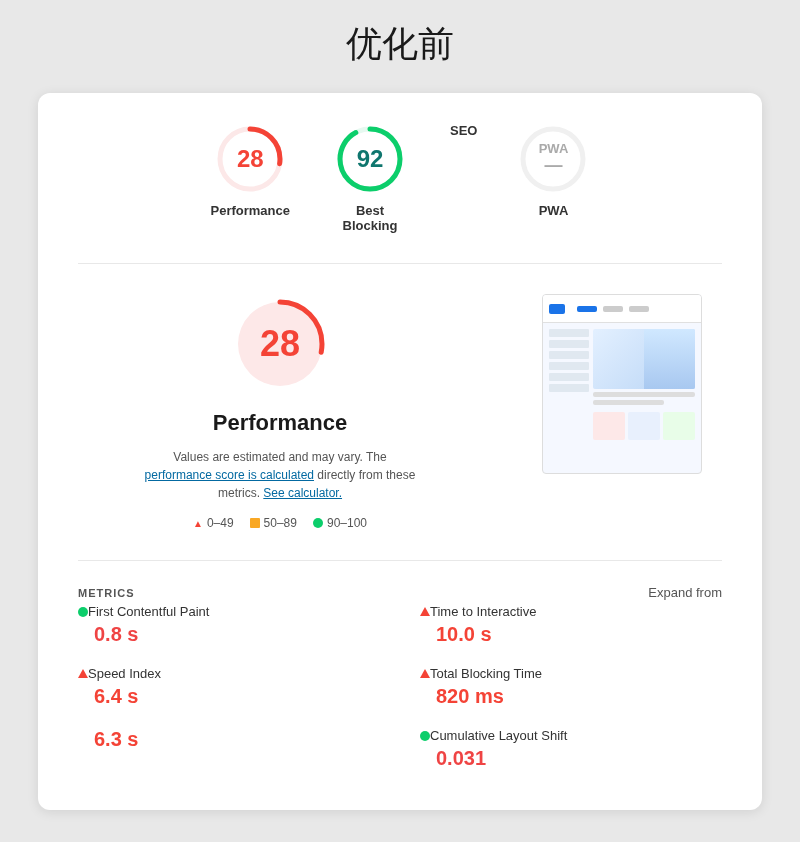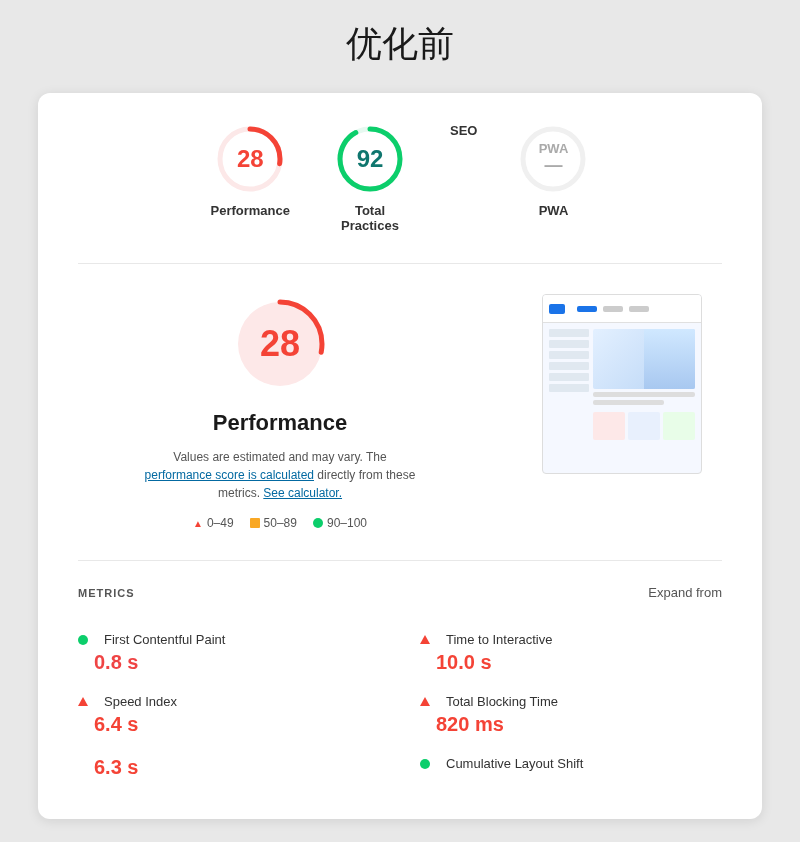--- a/index.html
+++ b/index.html
@@ -219,21 +219,21 @@
     .ss-product:nth-child(3) { background: #e8fde8; }
 
     
     .metrics-section {
       padding-top: 24px;
     }
     .metrics-header {
       display: flex;
       justify-content: space-between;
       align-items: center;
-      margin-bottom: 32px;
+      margin-bottom: 4px;
     }
     .metrics-label {
       font-size: 11px;
       font-weight: 700;
       letter-spacing: 1px;
       color: #555;
     }
     .expand-view {
       font-size: 13px;
       color: #555;
@@ -244,21 +244,21 @@
       gap: 20px 40px;
     }
     .metric-item {
       display: flex;
       flex-direction: column;
       gap: 4px;
     }
     .metric-name-row {
       display: flex;
       align-items: center;
-      gap: 16px;
+      gap: 0;
       font-size: 13px;
       color: #333;
     }
     .metric-dot {
       width: 10px;
       height: 10px;
       border-radius: 50%;
       display: inline-block;
       flex-shrink: 0;
     }
@@ -301,21 +301,21 @@
     </div>
 
     <div class="score-item">
       <div class="score-circle">
         <svg width="72" height="72" viewBox="0 0 72 72">
           <circle class="circle-bg" cx="36" cy="36" r="30" stroke="#e6f9f0" stroke-width="5"></circle>
           <circle class="circle-fill" cx="36" cy="36" r="30" stroke="#0cce6b" stroke-width="5" stroke-dasharray="188.5" stroke-dashoffset="15.1" transform="rotate(-90 36 36)"></circle>
         </svg>
         <span class="score-number" style="color:#0f766e">92</span>
       </div>
-      <span class="score-label">Total Practices</span>
+      <span class="score-label">Best Blocking</span>
     </div>
 
     <div class="score-item">
       <span class="score-label">SEO</span>
     </div>
 
     <div class="score-item">
       <div class="score-circle">
         <svg width="72" height="72" viewBox="0 0 72 72">
           <circle class="circle-bg" cx="36" cy="36" r="30" stroke="#f0f0f0" stroke-width="5"></circle>
@@ -432,18 +432,19 @@
       </div>
 
       <div class="metric-item">
         <div class="metric-value red">6.3 s</div>
       </div>
       <div class="metric-item">
         <div class="metric-name-row">
           <span class="metric-dot green-dot"></span>
           <span>Cumulative Layout Shift</span>
         </div>
+        <div class="metric-value green">0.031</div>
       </div>
 
     </div>
   </div>
 
 </div>
 
 </body></html>

